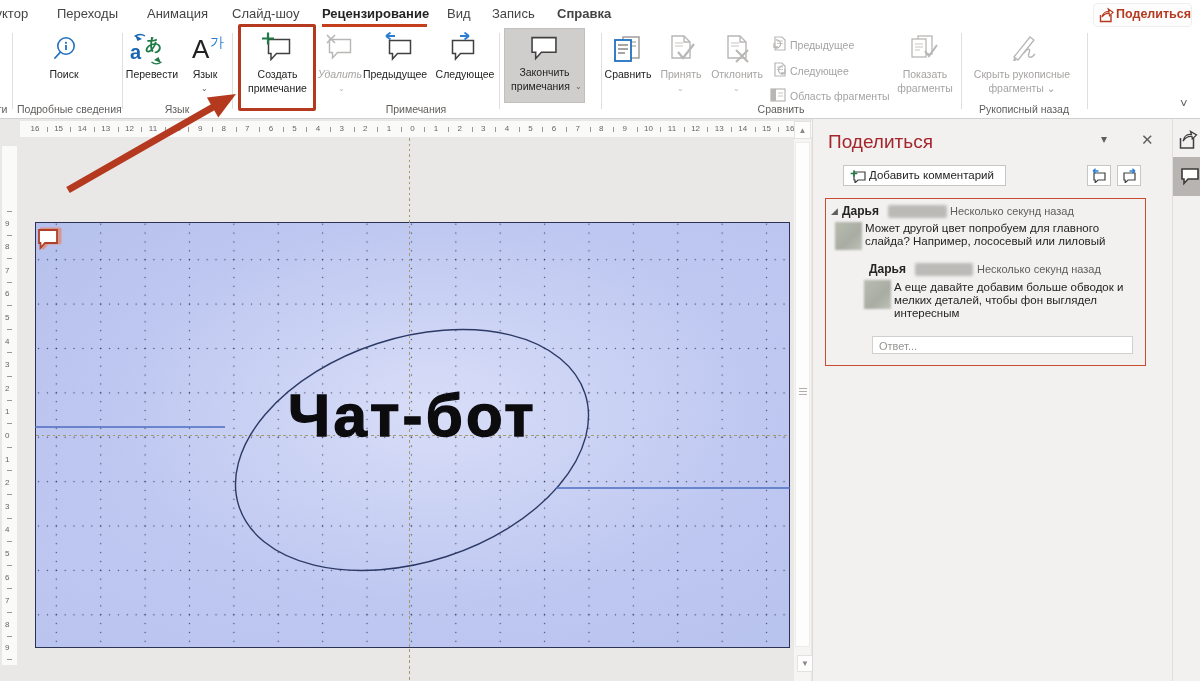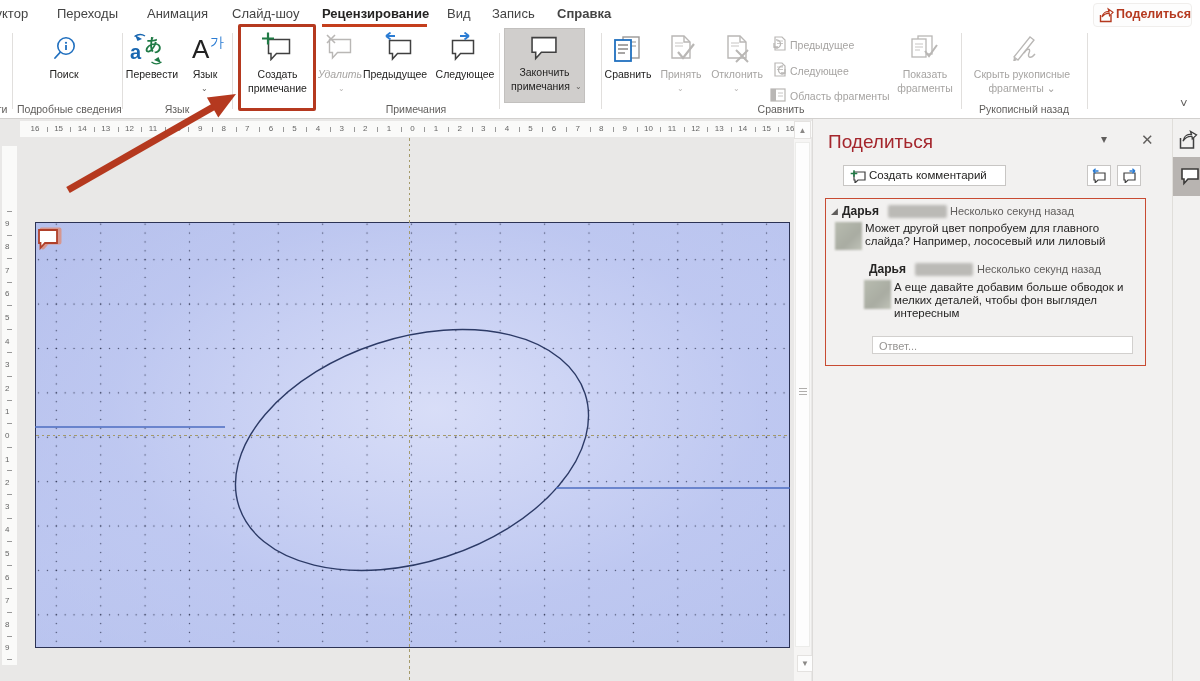--- a/index.html
+++ b/index.html
@@ -277,40 +277,41 @@
  background-position: -1.9px -3.26px, -1.9px 14.5px;"></div>
 </div>
 <div class="ab" style="left:409px;top:138px;width:1px;height:543px;background:repeating-linear-gradient(to bottom,#a49a6a 0 2.5px,transparent 2.5px 5.5px);"></div>
 <div class="ab" style="left:36px;top:435px;width:753px;height:1px;background:repeating-linear-gradient(to right,#a49a6a 0 2.5px,transparent 2.5px 5.5px);"></div>
 <svg class="ab" style="left:35px;top:222px;" width="755" height="426" viewBox="0 0 755 426">
 <ellipse cx="377" cy="228" rx="182" ry="112" transform="rotate(-18 377 228)" fill="none" stroke="#2c3a66" stroke-width="1.4"></ellipse>
 <path d="M0 205 H190" stroke="#4d6cc0" stroke-width="1.5"></path>
 <path d="M521 266 H755" stroke="#4d6cc0" stroke-width="1.5"></path>
 </svg>
 <div class="ab" style="left:35px;top:393px;width:755px;text-align:center;font-weight:bold;color:#0c0c0f;">
+<div style="font-size:60px;line-height:42px;letter-spacing:3.2px;position:relative;top:2px;-webkit-text-stroke:1.3px #0c0c0f;">Чат-бот</div>
   </div>
 <svg class="ab" style="left:36px;top:226px;" width="26" height="25" viewBox="0 0 26 25">
 <path d="M4 4.5 h18 v13 h-12 l-4.5 5 v-5 h-1.5 z" fill="#e8815f" stroke="#e8815f" stroke-width="4" stroke-linejoin="round" opacity="0.65" transform="translate(1.5,-1)"></path>
 <path d="M3 4 h18 v13 h-12 l-4.5 5 v-5 h-1.5 z" fill="#fff" stroke="#b0402a" stroke-width="1.8" stroke-linejoin="miter"></path>
 </svg>
 <div class="ab" style="left:794px;top:121px;width:17px;height:560px;background:#f6f5f4;"></div>
 <div class="ab" style="left:794px;top:121px;width:17px;height:18px;background:#fdfdfd;border:1px solid #e4e2e0;color:#8a8886;font-size:8px;text-align:center;line-height:17px;">▲</div>
 <div class="ab" style="left:797px;top:655px;width:16px;height:17px;background:#fdfdfd;border:1px solid #e4e2e0;color:#8a8886;font-size:8px;text-align:center;line-height:16px;">▼</div>
 <div class="ab" style="left:795px;top:142px;width:15px;height:505px;background:#fdfdfd;border:1px solid #ececea;"></div>
 <div class="ab" style="left:799px;top:391px;width:8px;height:1px;background:#b0aeac;box-shadow:0 3px 0 #b0aeac, 0 -3px 0 #b0aeac;"></div>
 <div class="ab" style="left:812px;top:119px;width:360px;height:562px;background:#f2f1f0;border-left:1px solid #dddbd9;"></div>
 <div class="ab" style="left:828px;top:131px;font-size:19px;color:#a4262c;">Поделиться</div>
 <div class="ab" style="left:1101px;top:132px;font-size:12px;color:#605e5c;">▾</div>
 <div class="ab" style="left:1141px;top:131px;font-size:15px;color:#605e5c;">✕</div>
 <div class="ab" style="left:843px;top:165px;width:163px;height:21px;background:#fff;border:1px solid #c8c6c4;"></div>
 <svg class="ab" style="left:850px;top:169px;" width="16" height="14" viewBox="0 0 16 14">
 <path d="M4 3 h11 v8 h-7 l-3 3 v-3 h-1 z" fill="#fff" stroke="#404040" stroke-width="1.2"></path>
 <path d="M0.7 4.5 h6.6 M4 1.2 v6.6" stroke="#1f7a45" stroke-width="1.5"></path>
   </svg>
-<div class="ab" style="left:869px;top:169px;font-size:11.5px;color:#252423;">Создать комментарий</div>
+<div class="ab" style="left:869px;top:169px;font-size:11.5px;color:#252423;">Добавить комментарий</div>
 <div class="ab" style="left:1087px;top:165px;width:24px;height:21px;background:#fff;border:1px solid #c8c6c4;"></div>
 <svg class="ab" style="left:1091px;top:168px;" width="16" height="15" viewBox="0 0 16 15">
 <path d="M3 5 h11 v7 h-7 l-2.8 2.8 v-2.8 h-1.2 z" fill="#fff" stroke="#404040" stroke-width="1.2"></path>
     <path d="M7.5 3 h-5.5 m0 0 l2.6 -2.2 m-2.6 2.2 l2.6 2.2" fill="none" stroke="#2b7cd3" stroke-width="1.3"></path>
   </svg>
 <div class="ab" style="left:1117px;top:165px;width:24px;height:21px;background:#fff;border:1px solid #c8c6c4;"></div>
 <svg class="ab" style="left:1121px;top:168px;" width="16" height="15" viewBox="0 0 16 15">
 <path d="M3 5 h11 v7 h-7 l-2.8 2.8 v-2.8 h-1.2 z" fill="#fff" stroke="#404040" stroke-width="1.2"></path>
     <path d="M8.5 3 h5.5 m0 0 l-2.6 -2.2 m2.6 2.2 l-2.6 2.2" fill="none" stroke="#2b7cd3" stroke-width="1.3"></path>
   </svg>

